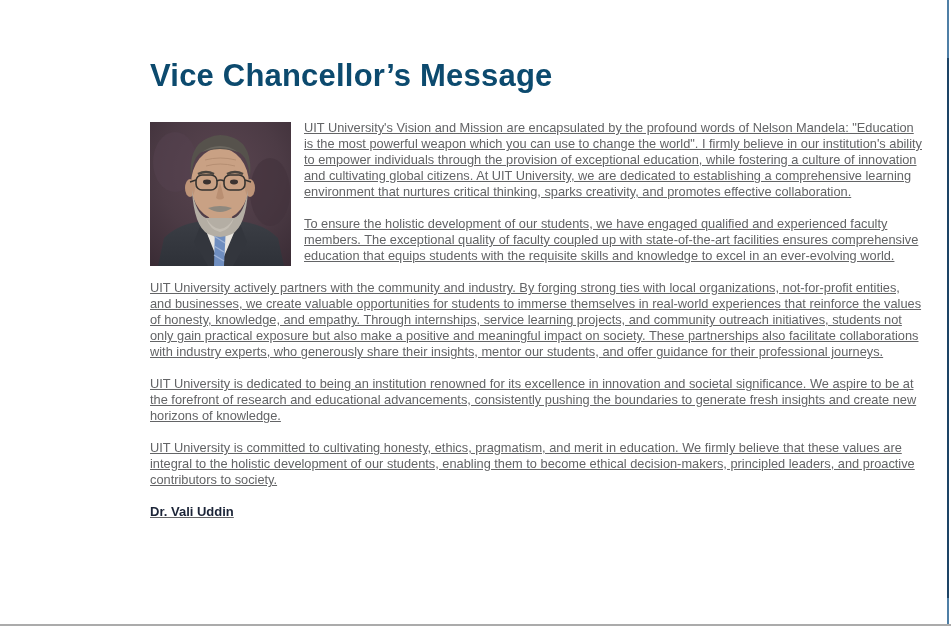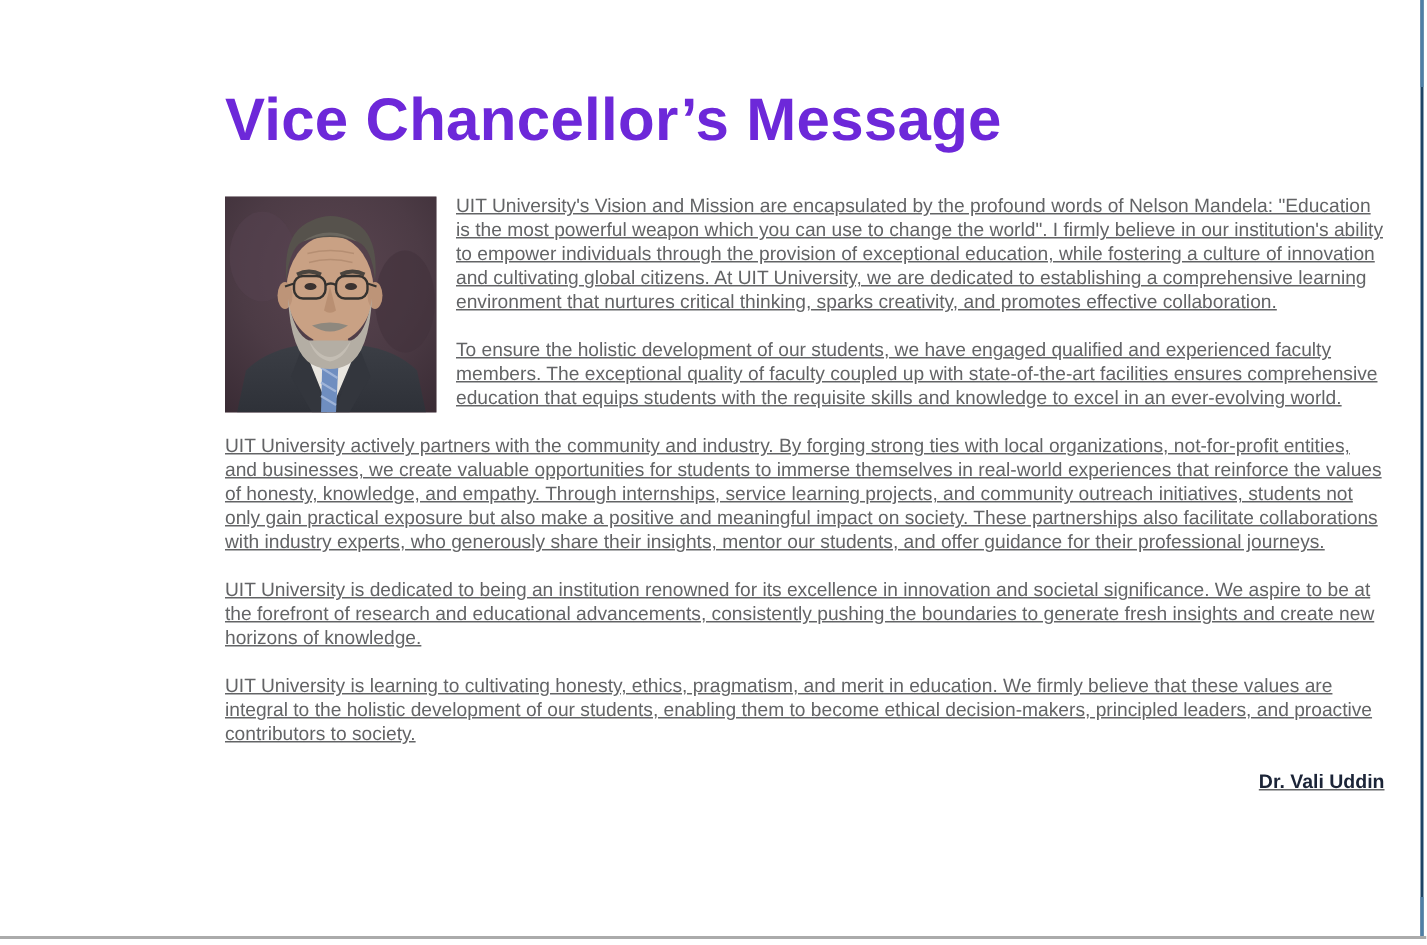--- a/index.html
+++ b/index.html
@@ -16,23 +16,23 @@
     background: #ffffff;
   }
   .content {
     position: absolute;
     left: 150px;
     right: 28px;
     top: 0;
     padding-top: 60px;
   }
   h1.page-title {
-    font-size: 40px;
+    font-size: 31px;
     font-weight: 700;
-    color: #6d28d9;
+    color: #0c4a6e;
     letter-spacing: 0.2px;
     line-height: 1.0;
     margin: 0 0 29px 0;
   }
   .text-flow {
     font-size: 12.8px;
     line-height: 16px;
     color: #636466;
     text-decoration: underline;
   }
@@ -43,21 +43,20 @@
     margin: 2px 13px 0 0;
     overflow: hidden;
     background: #4c3b45;
   }
   .portrait svg { display: block; width: 141px; height: 144px; }
   .text-flow p {
     margin: 0 0 16px 0;
   }
   .signature {
     clear: both;
-    text-align: right;
     font-size: 13px;
     font-weight: 700;
     color: #1b2437;
     margin-top: 14px;
   }
   .bottom-rule {
     position: absolute;
     left: 0;
     right: 0;
     bottom: 4px;
@@ -151,21 +150,21 @@
           <path d="M52,30 Q70,22 88,30 Q80,24 70,24 Q60,24 52,30 Z" fill="#6b675f"></path>
 
           <path d="M55,38 Q70,34 86,38 M56,44 Q70,40 85,44" stroke="#b08a6e" stroke-width="1" fill="none" opacity="0.8"></path>
         </svg>
       </div>
 
       <p>UIT University's Vision and Mission are encapsulated by the profound words of Nelson Mandela: "Education is the most powerful weapon which you can use to change the world". I firmly believe in our institution's ability to empower individuals through the provision of exceptional education, while fostering a culture of innovation and cultivating global citizens. At UIT University, we are dedicated to establishing a comprehensive learning environment that nurtures critical thinking, sparks creativity, and promotes effective collaboration.</p>
       <p>To ensure the holistic development of our students, we have engaged qualified and experienced faculty members. The exceptional quality of faculty coupled up with state-of-the-art facilities ensures comprehensive education that equips students with the requisite skills and knowledge to excel in an ever-evolving world.</p>
       <p>UIT University actively partners with the community and industry. By forging strong ties with local organizations, not-for-profit entities, and businesses, we create valuable opportunities for students to immerse themselves in real-world experiences that reinforce the values of honesty, knowledge, and empathy. Through internships, service learning projects, and community outreach initiatives, students not only gain practical exposure but also make a positive and meaningful impact on society. These partnerships also facilitate collaborations with industry experts, who generously share their insights, mentor our students, and offer guidance for their professional journeys.</p>
       <p>UIT University is dedicated to being an institution renowned for its excellence in innovation and societal significance. We aspire to be at the forefront of research and educational advancements, consistently pushing the boundaries to generate fresh insights and create new horizons of knowledge.</p>
-      <p>UIT University is learning to cultivating honesty, ethics, pragmatism, and merit in education. We firmly believe that these values are integral to the holistic development of our students, enabling them to become ethical decision-makers, principled leaders, and proactive contributors to society.</p>
+      <p>UIT University is committed to cultivating honesty, ethics, pragmatism, and merit in education. We firmly believe that these values are integral to the holistic development of our students, enabling them to become ethical decision-makers, principled leaders, and proactive contributors to society.</p>
 
       <div class="signature">Dr. Vali Uddin</div>
     </div>
   </div>
 
   <div class="bottom-rule"></div>
 
   <div class="scrollbar">
     <div class="thumb-top"></div>
     <div class="thumb-bottom"></div>

